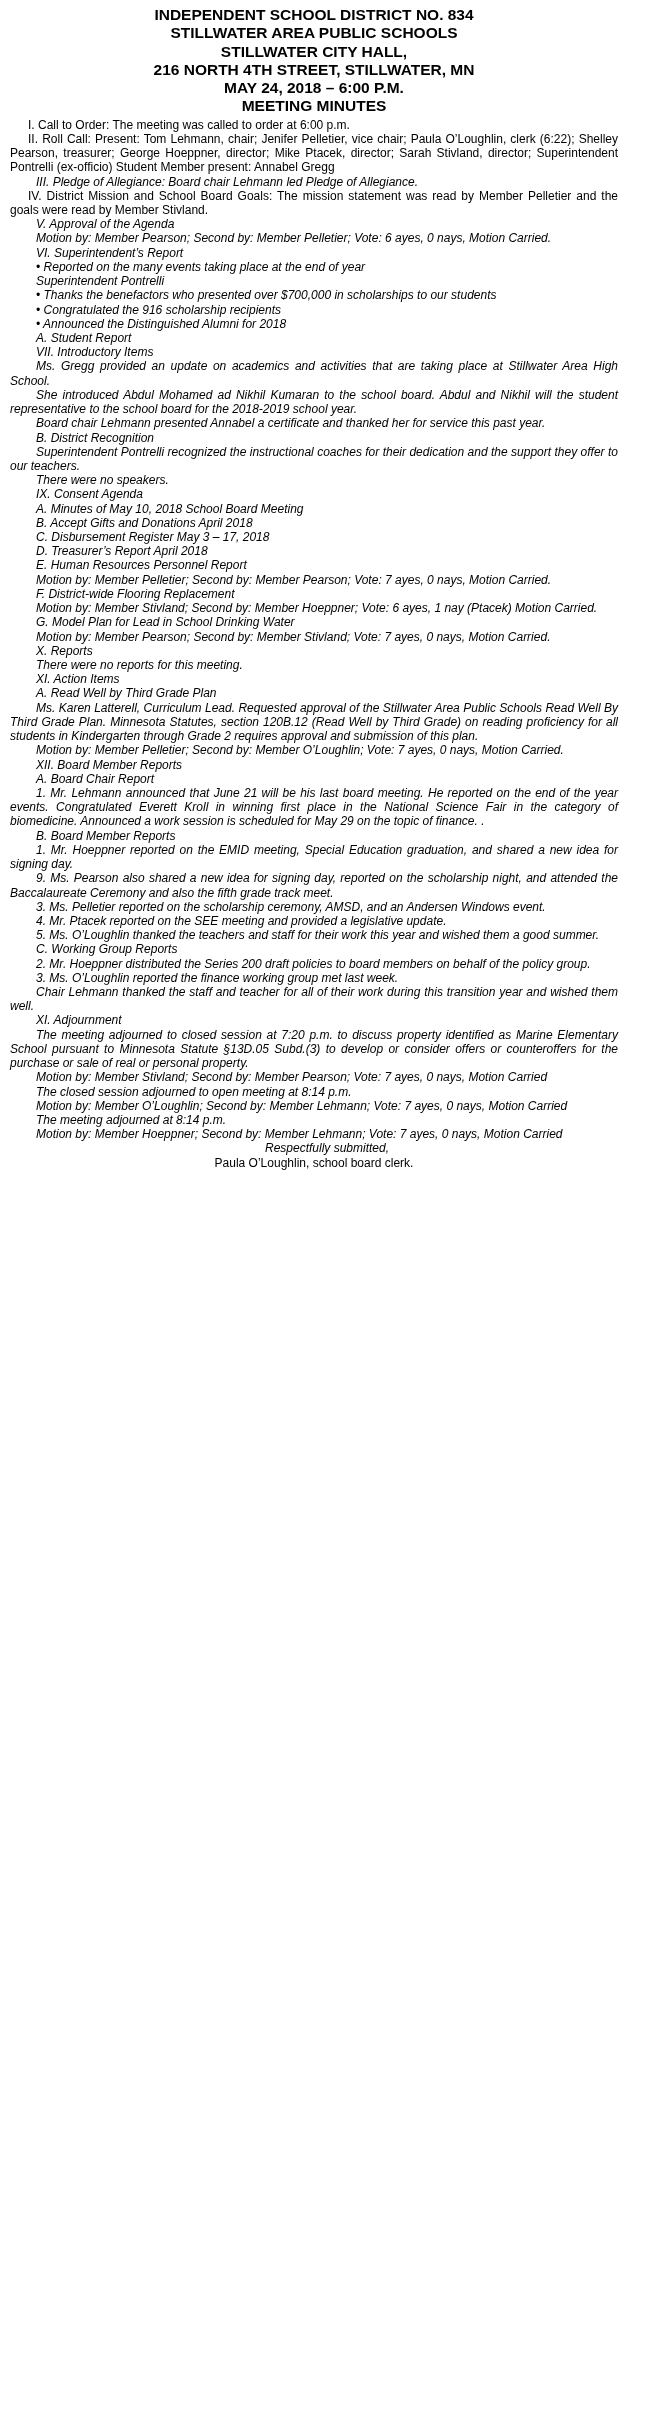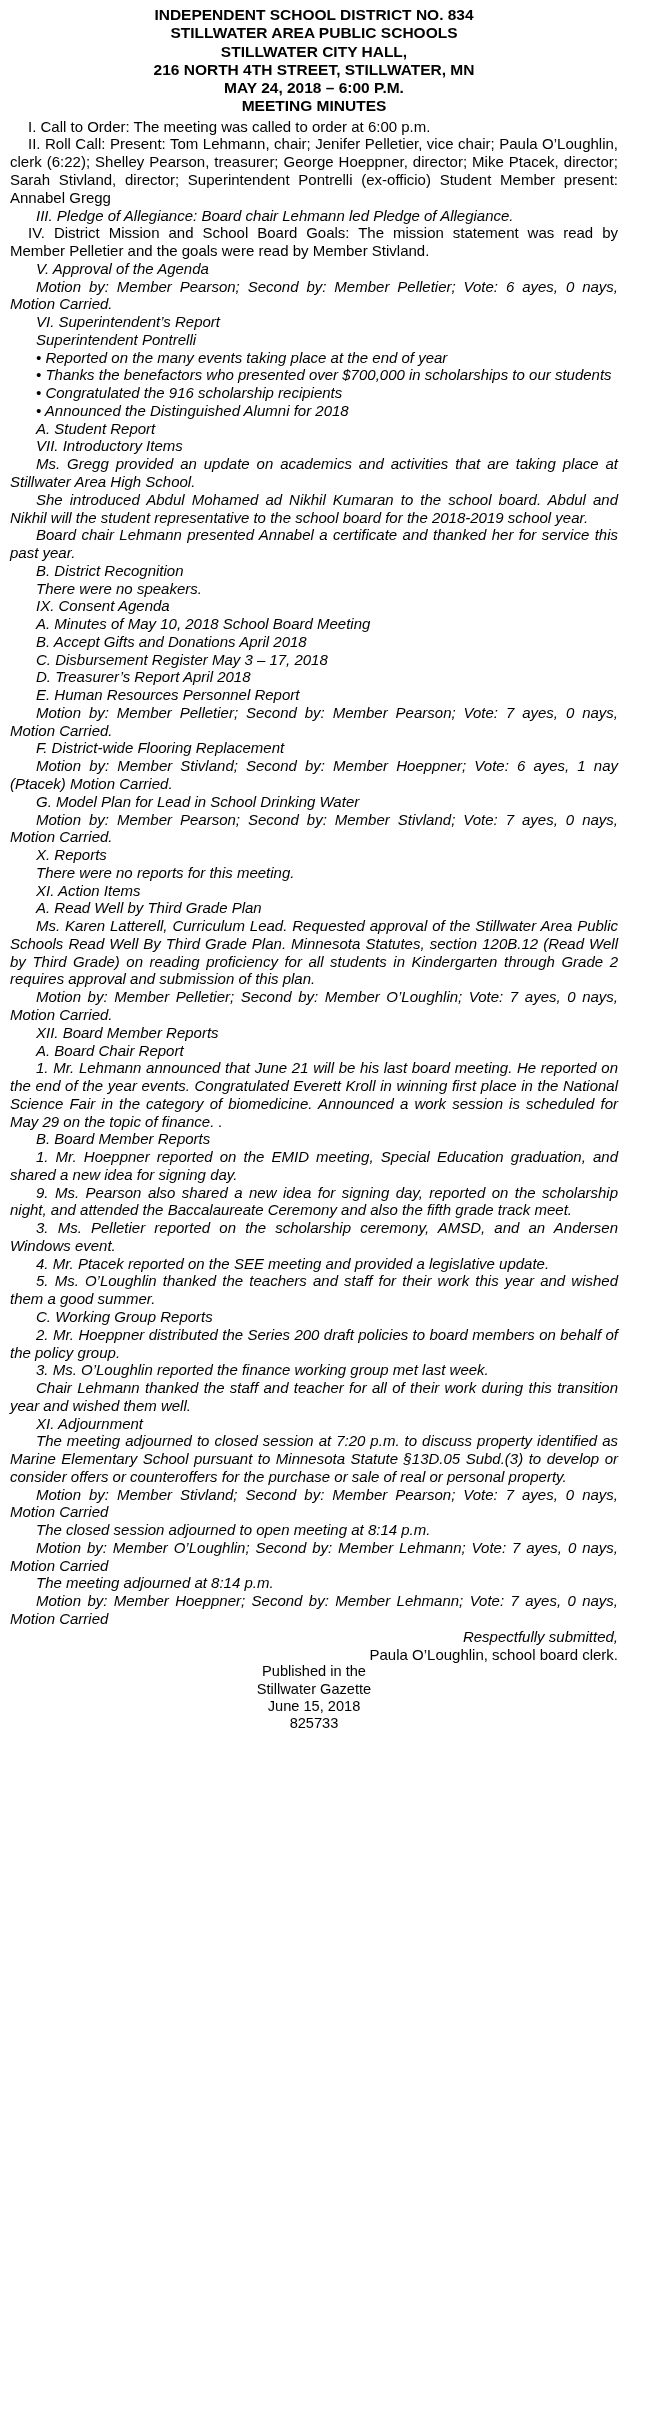--- a/index.html
+++ b/index.html
@@ -22,41 +22,41 @@
     text-align: center;
     font-weight: bold;
     font-size: 15.5px;
     line-height: 1.18;
   }
   .header div {
     white-space: nowrap;
   }
   .body-text {
     margin-top: 2px;
-    font-size: 15px;
+    font-size: 12px;
     line-height: 1.185;
     text-align: justify;
     text-justify: inter-word;
   }
   .p {
     margin: 0;
     padding: 0;
   }
   .p.indent {
     text-indent: 18px;
   }
   .p.indent2 {
     text-indent: 26px;
     font-style: italic;
   }
   .p.noindent {
     text-indent: 0;
   }
   .p.last-left {
-    text-align: right;
+    text-align: center;
   }
   .footer {
     text-align: center;
     font-size: 14.6px;
     line-height: 1.185;
   }
 </style>
 </head>
 <body>
 
@@ -72,31 +72,32 @@
   </div>
 
   <div class="body-text">
     <p class="p indent">I.  Call to Order:  The meeting was called to order at 6:00 p.m.</p>
     <p class="p indent">II. Roll Call:  Present: Tom Lehmann, chair; Jenifer Pelletier, vice chair; Paula O’Loughlin, clerk (6:22); Shelley Pearson, treasurer; George Hoeppner, director; Mike Ptacek, director; Sarah Stivland, director; Superintendent Pontrelli (ex-officio) Student Member present:  Annabel Gregg</p>
     <p class="p indent2">III. Pledge of Allegiance:  Board chair Lehmann led Pledge of Allegiance.</p>
     <p class="p indent">IV. District Mission and School Board Goals:  The mission statement was read by Member Pelletier and the goals were read by Member Stivland.</p>
     <p class="p indent2">V.  Approval of the Agenda</p>
     <p class="p indent2">Motion by:  Member Pearson; Second by: Member Pelletier; Vote: 6 ayes, 0 nays, Motion Carried.</p>
     <p class="p indent2">VI. Superintendent’s Report</p>
+    <p class="p indent2">• Reported on the many events taking place at the end of year</p>
     <p class="p indent2">Superintendent Pontrelli</p>
-    <p class="p indent2">• Reported on the many events taking place at the end of year</p>
     <p class="p indent2">• Thanks the benefactors who presented over $700,000 in scholarships to our students</p>
     <p class="p indent2">• Congratulated the 916 scholarship recipients</p>
     <p class="p indent2">• Announced the Distinguished Alumni for 2018</p>
     <p class="p indent2">A.  Student Report</p>
     <p class="p indent2">VII. Introductory Items</p>
     <p class="p indent2">Ms. Gregg provided an update on academics and activities that are taking place at Stillwater Area High School.</p>
     <p class="p indent2">She introduced Abdul Mohamed ad Nikhil Kumaran to the school board.  Abdul and Nikhil will the student representative to the school board for the 2018-2019 school year.</p>
     <p class="p indent2">Board chair Lehmann presented Annabel a certificate and thanked her for service this past year.</p>
     <p class="p indent2">B.  District Recognition</p>
+    <p class="p indent2">Superintendent Pontrelli recognized the instructional coaches for their dedication and the support they offer to our teachers.</p>
     <p class="p indent2">There were no speakers.</p>
     <p class="p indent2">IX.  Consent Agenda</p>
     <p class="p indent2">A.  Minutes of May 10, 2018 School Board Meeting</p>
     <p class="p indent2">B.  Accept Gifts and Donations April 2018</p>
     <p class="p indent2">C.  Disbursement Register May 3 – 17, 2018</p>
     <p class="p indent2">D.  Treasurer’s Report April 2018</p>
     <p class="p indent2">E.  Human Resources Personnel Report</p>
     <p class="p indent2">Motion by:  Member Pelletier; Second by: Member Pearson; Vote: 7 ayes, 0 nays, Motion Carried.</p>
     <p class="p indent2">F.  District-wide Flooring Replacement</p>
     <p class="p indent2">Motion by:  Member Stivland; Second by: Member Hoeppner; Vote: 6 ayes, 1 nay (Ptacek) Motion Carried.</p>
@@ -126,20 +127,14 @@
     <p class="p indent2">Motion by:  Member Stivland; Second by: Member Pearson; Vote: 7 ayes, 0 nays, Motion Carried</p>
     <p class="p indent2">The closed session adjourned to open meeting at 8:14 p.m.</p>
     <p class="p indent2">Motion by:  Member O’Loughlin; Second by: Member Lehmann; Vote: 7 ayes, 0 nays, Motion Carried</p>
     <p class="p indent2">The meeting adjourned at 8:14 p.m.</p>
     <p class="p indent2"> Motion by:  Member Hoeppner; Second by: Member Lehmann; Vote: 7 ayes, 0 nays, Motion Carried</p>
     <p class="p indent2 last-left">Respectfully submitted,</p>
     <p class="p noindent last-left">Paula O’Loughlin, school board clerk.</p>
     <p class="p noindent last-left"></p>
   </div>
 
-  <div class="footer">
-    <div>Published in the</div>
-    <div>Stillwater Gazette</div>
-    <div>June 15, 2018</div>
-    <div>825733</div>
-  </div>
 
 </div>
 
 </body></html>

